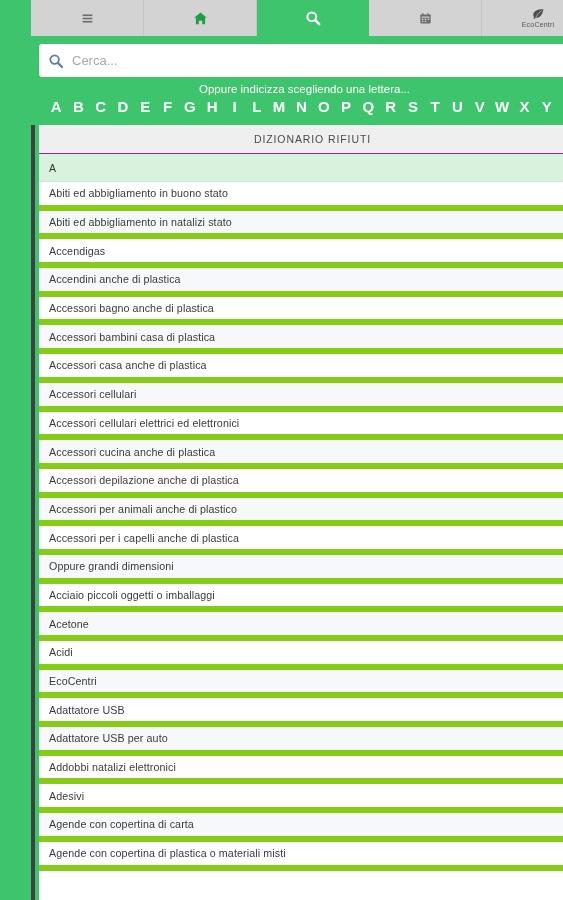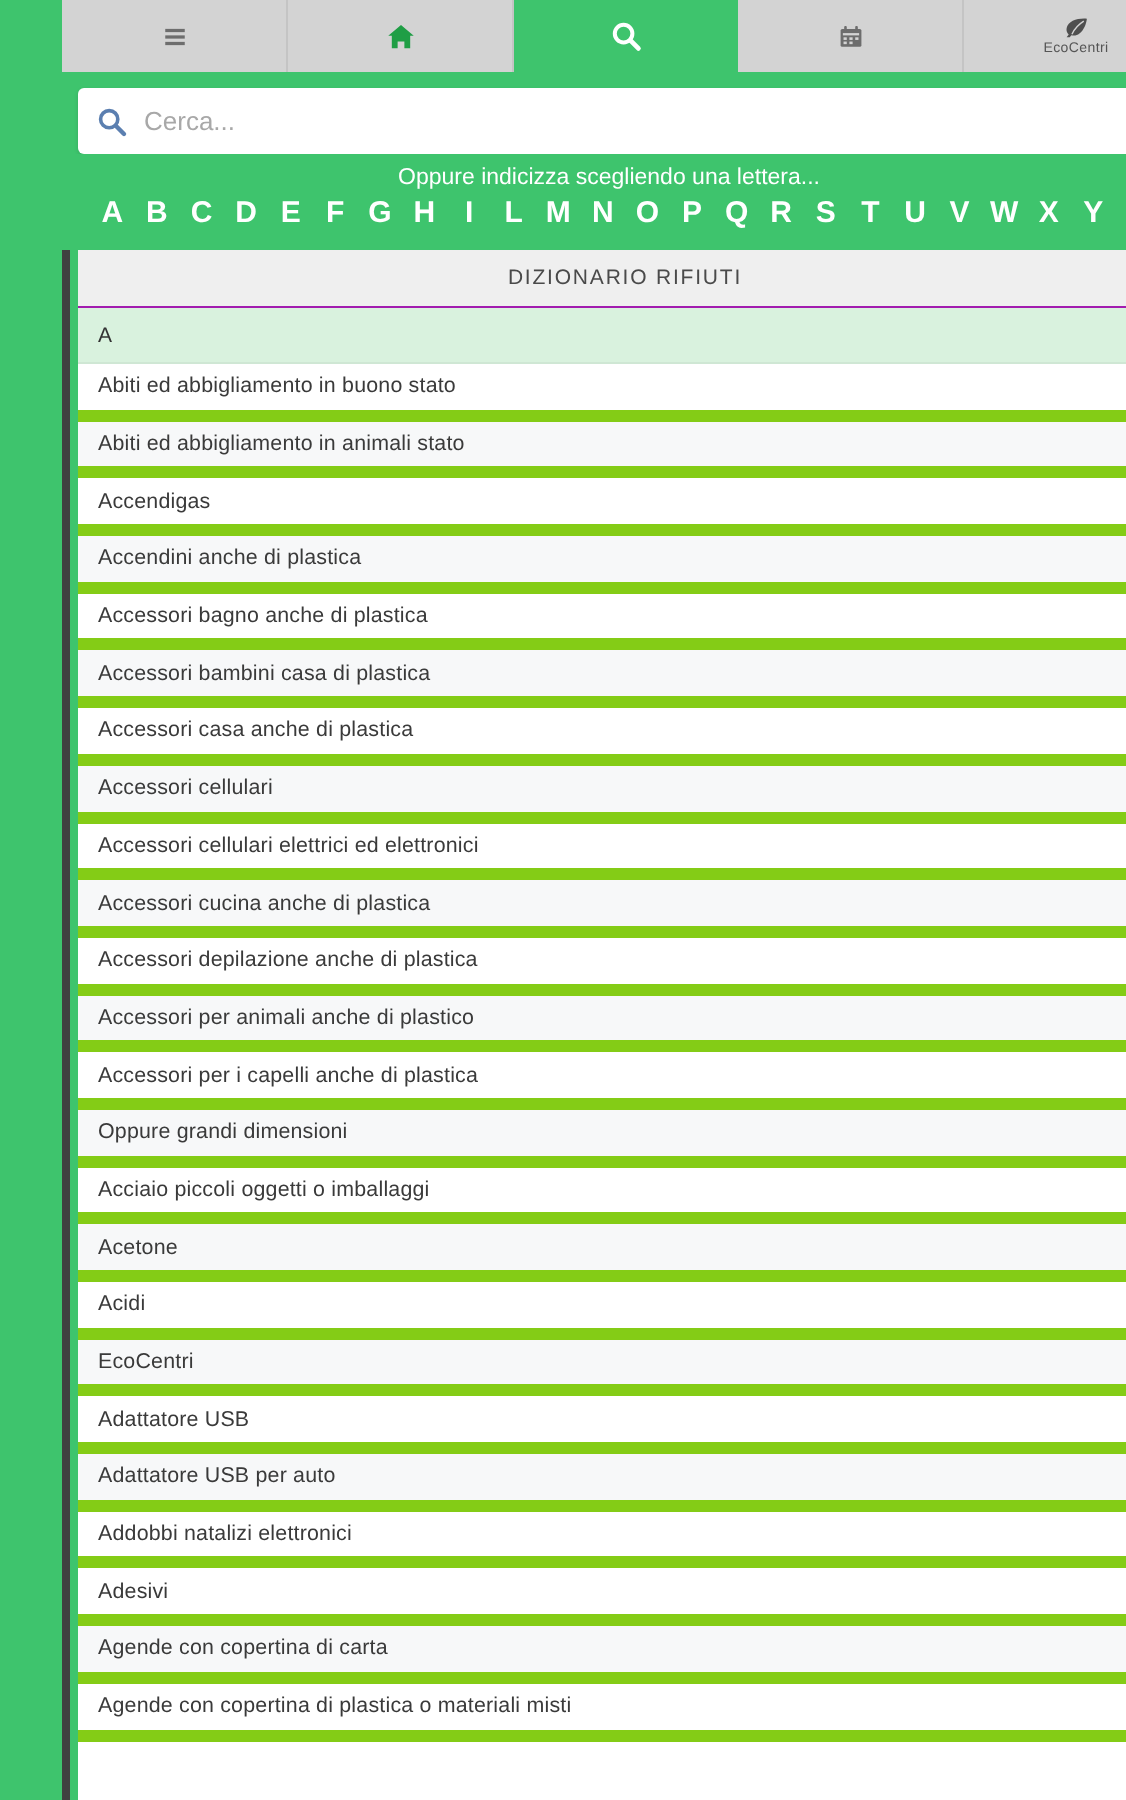--- a/index.html
+++ b/index.html
@@ -288,21 +288,21 @@
     <div class="list" id="list">
         <div class="row">
           <span class="row-label">Abiti ed abbigliamento in buono stato</span>
           <span class="badge b-tessile">
             <svg width="12" height="12" viewBox="0 0 16 16">
               <path d="M5.2 2 2 3.6l1 2.7 1.5-.6V14h7V5.7l1.5.6 1-2.7L10.8 2C10.4 3.2 9.3 3.9 8 3.9S5.6 3.2 5.2 2z" fill="#ffffff"></path>
             </svg>
           </span>
         </div>
         <div class="row alt">
-          <span class="row-label">Abiti ed abbigliamento in animali stato</span>
+          <span class="row-label">Abiti ed abbigliamento in natalizi stato</span>
           <span class="badge b-raee">
             <svg width="12" height="12" viewBox="0 0 16 16">
               <path d="M8 1.6 5.9 5.3h1.4L8 4.1l.7 1.2h1.4z" fill="#ffffff"></path>
               <path d="M5.2 6.1 2.3 10.9l1.2.7 1-1.6 1.2.7.1-2.5-2.2-1z" fill="#ffffff"></path>
               <path d="M10.8 6.1l-.6 1.1 2.2 1-.1 2.5-1.2-.7-1 1.6 1.2.7z" fill="#ffffff"></path>
               <path d="M4.4 12.4h7.2v1.3H4.4z" fill="#ffffff"></path>
             </svg>
           </span>
         </div>
         <div class="row">

